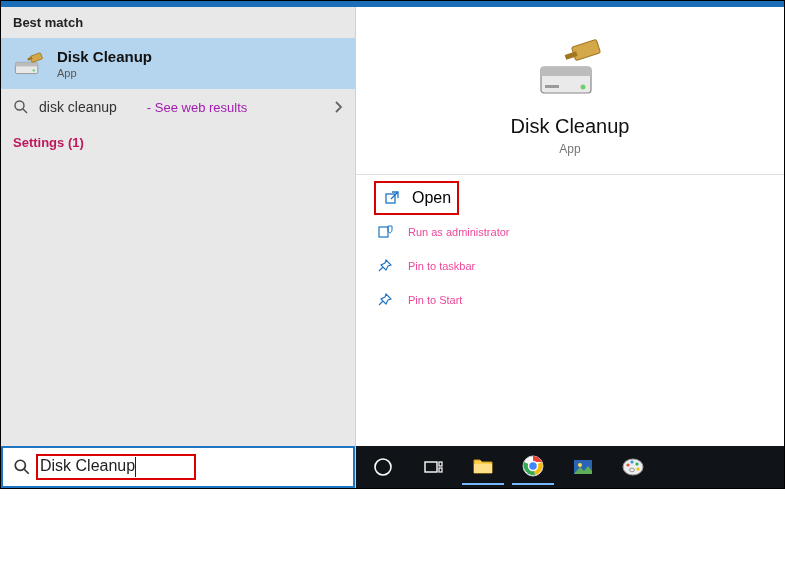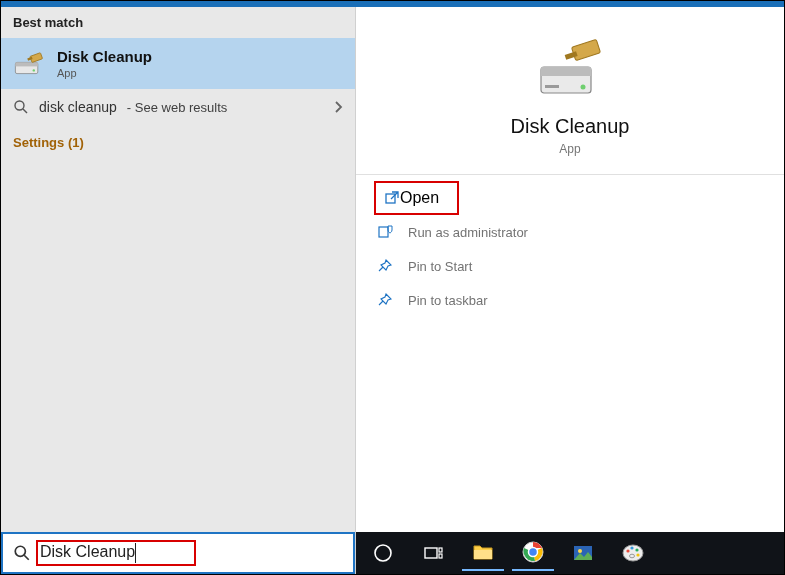--- a/index.html
+++ b/index.html
@@ -1,53 +1,53 @@
 <!DOCTYPE html>
 <html><head>
 <meta charset="utf-8">
 <style>
   * { box-sizing: border-box; margin: 0; padding: 0; font-family: "Segoe UI", Arial, sans-serif; }
   html, body { width: 785px; height: 575px; overflow: hidden; background: #fff; }
-  .root { width: 785px; height: 575px; display: flex; flex-direction: column; border: 1px solid #000; }
+  .root { width: 785px; height: 489px; display: flex; flex-direction: column; border: 1px solid #000; }
   .topbar { height: 6px; background: #1a6fb8; }
   .content { flex: 1; display: flex; background: #fff; }
   .left { width: 355px; background: #e8e8e8; display: flex; flex-direction: column; border-right: 1px solid #d0d0d0; }
   .right { flex: 1; background: #fff; display: flex; flex-direction: column; }
 
   .section-header { font-size: 13px; font-weight: 600; color: #222; padding: 8px 12px; }
   .best-match-item { background: #b5d4ee; display: flex; align-items: center; padding: 10px 12px; gap: 12px; cursor: default; }
   .bm-icon { width: 32px; height: 28px; display: flex; align-items: center; justify-content: center; }
   .bm-text .title { font-size: 15px; font-weight: 600; color: #111; }
   .bm-text .sub   { font-size: 11px; color: #555; margin-top: 2px; }
 
   .web-row { display: flex; align-items: center; justify-content: space-between; padding: 10px 12px; cursor: default; }
   .web-row .left-part { display: flex; align-items: center; gap: 10px; }
   .web-row .query { font-size: 14px; color: #333; }
-  .web-row .hint  { font-size: 13px; color: #404040; }
+  .web-row .hint  { font-size: 13px; color: #a21caf; margin-left: 20px; }
   .chev { color: #666; font-size: 14px; }
 
-  .settings-row { font-size: 13px; font-weight: 600; color: #a16207; padding: 10px 12px; cursor: default; }
+  .settings-row { font-size: 13px; font-weight: 600; color: #be185d; padding: 10px 12px; cursor: default; }
 
   .spacer { flex: 1; }
 
   .searchbar { height: 42px; border: 2px solid #1f74c4; background: #fff; display: flex; align-items: center; padding: 0 10px; gap: 8px; }
   .searchbar input { flex: 1; border: none; outline: none; font-size: 16px; color: #222; background: transparent; }
   .caret { width: 1px; height: 20px; background: #222; }
   .search-hl { border: 2px solid #d80000; padding: 1px 58px 1px 2px; margin-left: -3px; }
 
   
   .preview { display: flex; flex-direction: column; align-items: center; padding-top: 30px; }
   .big-icon { width: 70px; height: 64px; margin-bottom: 10px; }
   .preview .ptitle { font-size: 20px; color: #111; font-weight: 400; margin-top: 4px; }
   .preview .psub   { font-size: 12px; color: #777; margin-top: 4px; }
   .divider { height: 1px; background: #e0e0e0; margin: 18px 0 6px 0; }
   .actions { display: flex; flex-direction: column; padding: 0 10px; }
-  .action { display: flex; align-items: center; gap: 14px; padding: 8px 10px; font-size: 13px; color: #737373; cursor: default; }
+  .action { display: flex; align-items: center; gap: 14px; padding: 8px 10px; font-size: 11px; color: #ec4899; cursor: default; }
   .action .aicon { width: 18px; height: 18px; display: flex; align-items: center; justify-content: center; color: #1f74c4; }
-  .action-open-wrap { border: 2px solid #d80000; width: 85px; margin-left: 8px; display: flex; align-items: center; gap: 0; padding: 6px 8px; }
+  .action-open-wrap { border: 2px solid #d80000; width: 85px; margin-left: 8px; display: flex; align-items: center; gap: 12px; padding: 6px 8px; }
   .action-open-wrap .aicon { color: #1f74c4; }
 
   
   .taskbar { height: 42px; background: #101318; display: flex; align-items: center; padding: 0 6px; gap: 8px; }
   .tb-slot { width: 42px; height: 36px; display: flex; align-items: center; justify-content: center; cursor: default; }
   .tb-slot.active { border-bottom: 2px solid #76b9ff; }
   .tb-icon { width: 24px; height: 24px; }
 
   svg { display: block; }
 </style>
@@ -153,30 +153,30 @@
           <span>Run as administrator</span>
         </div>
 
 
         <div class="action">
           <span class="aicon">
             <svg width="16" height="16" viewBox="0 0 16 16">
                 <path d="M9 2 L14 7 L11 8 L9 12 L6 9 L2 13 L6 9 L4 7 L8 5 Z" fill="none" stroke="#1f74c4" stroke-width="1.1"></path>
               </svg>
           </span>
+          <span>Pin to taskbar</span>
+        </div>
+
+        <div class="action">
+          <span class="aicon">
+            <svg width="16" height="16" viewBox="0 0 16 16">
+                <path d="M9 2 L14 7 L11 8 L9 12 L6 9 L2 13 L6 9 L4 7 L8 5 Z" fill="none" stroke="#1f74c4" stroke-width="1.1"></path>
+              </svg>
+          </span>
           <span>Pin to Start</span>
-        </div>
-
-        <div class="action">
-          <span class="aicon">
-            <svg width="16" height="16" viewBox="0 0 16 16">
-                <path d="M9 2 L14 7 L11 8 L9 12 L6 9 L2 13 L6 9 L4 7 L8 5 Z" fill="none" stroke="#1f74c4" stroke-width="1.1"></path>
-              </svg>
-          </span>
-          <span>Pin to taskbar</span>
         </div>
       </div>
 
       <div class="spacer"></div>
 
       <div class="taskbar">
         <div class="tb-slot">
           <svg class="tb-icon" viewBox="0 0 24 24">
               <circle cx="12" cy="12" r="8" fill="none" stroke="#fff" stroke-width="1.6"></circle>
             </svg>

